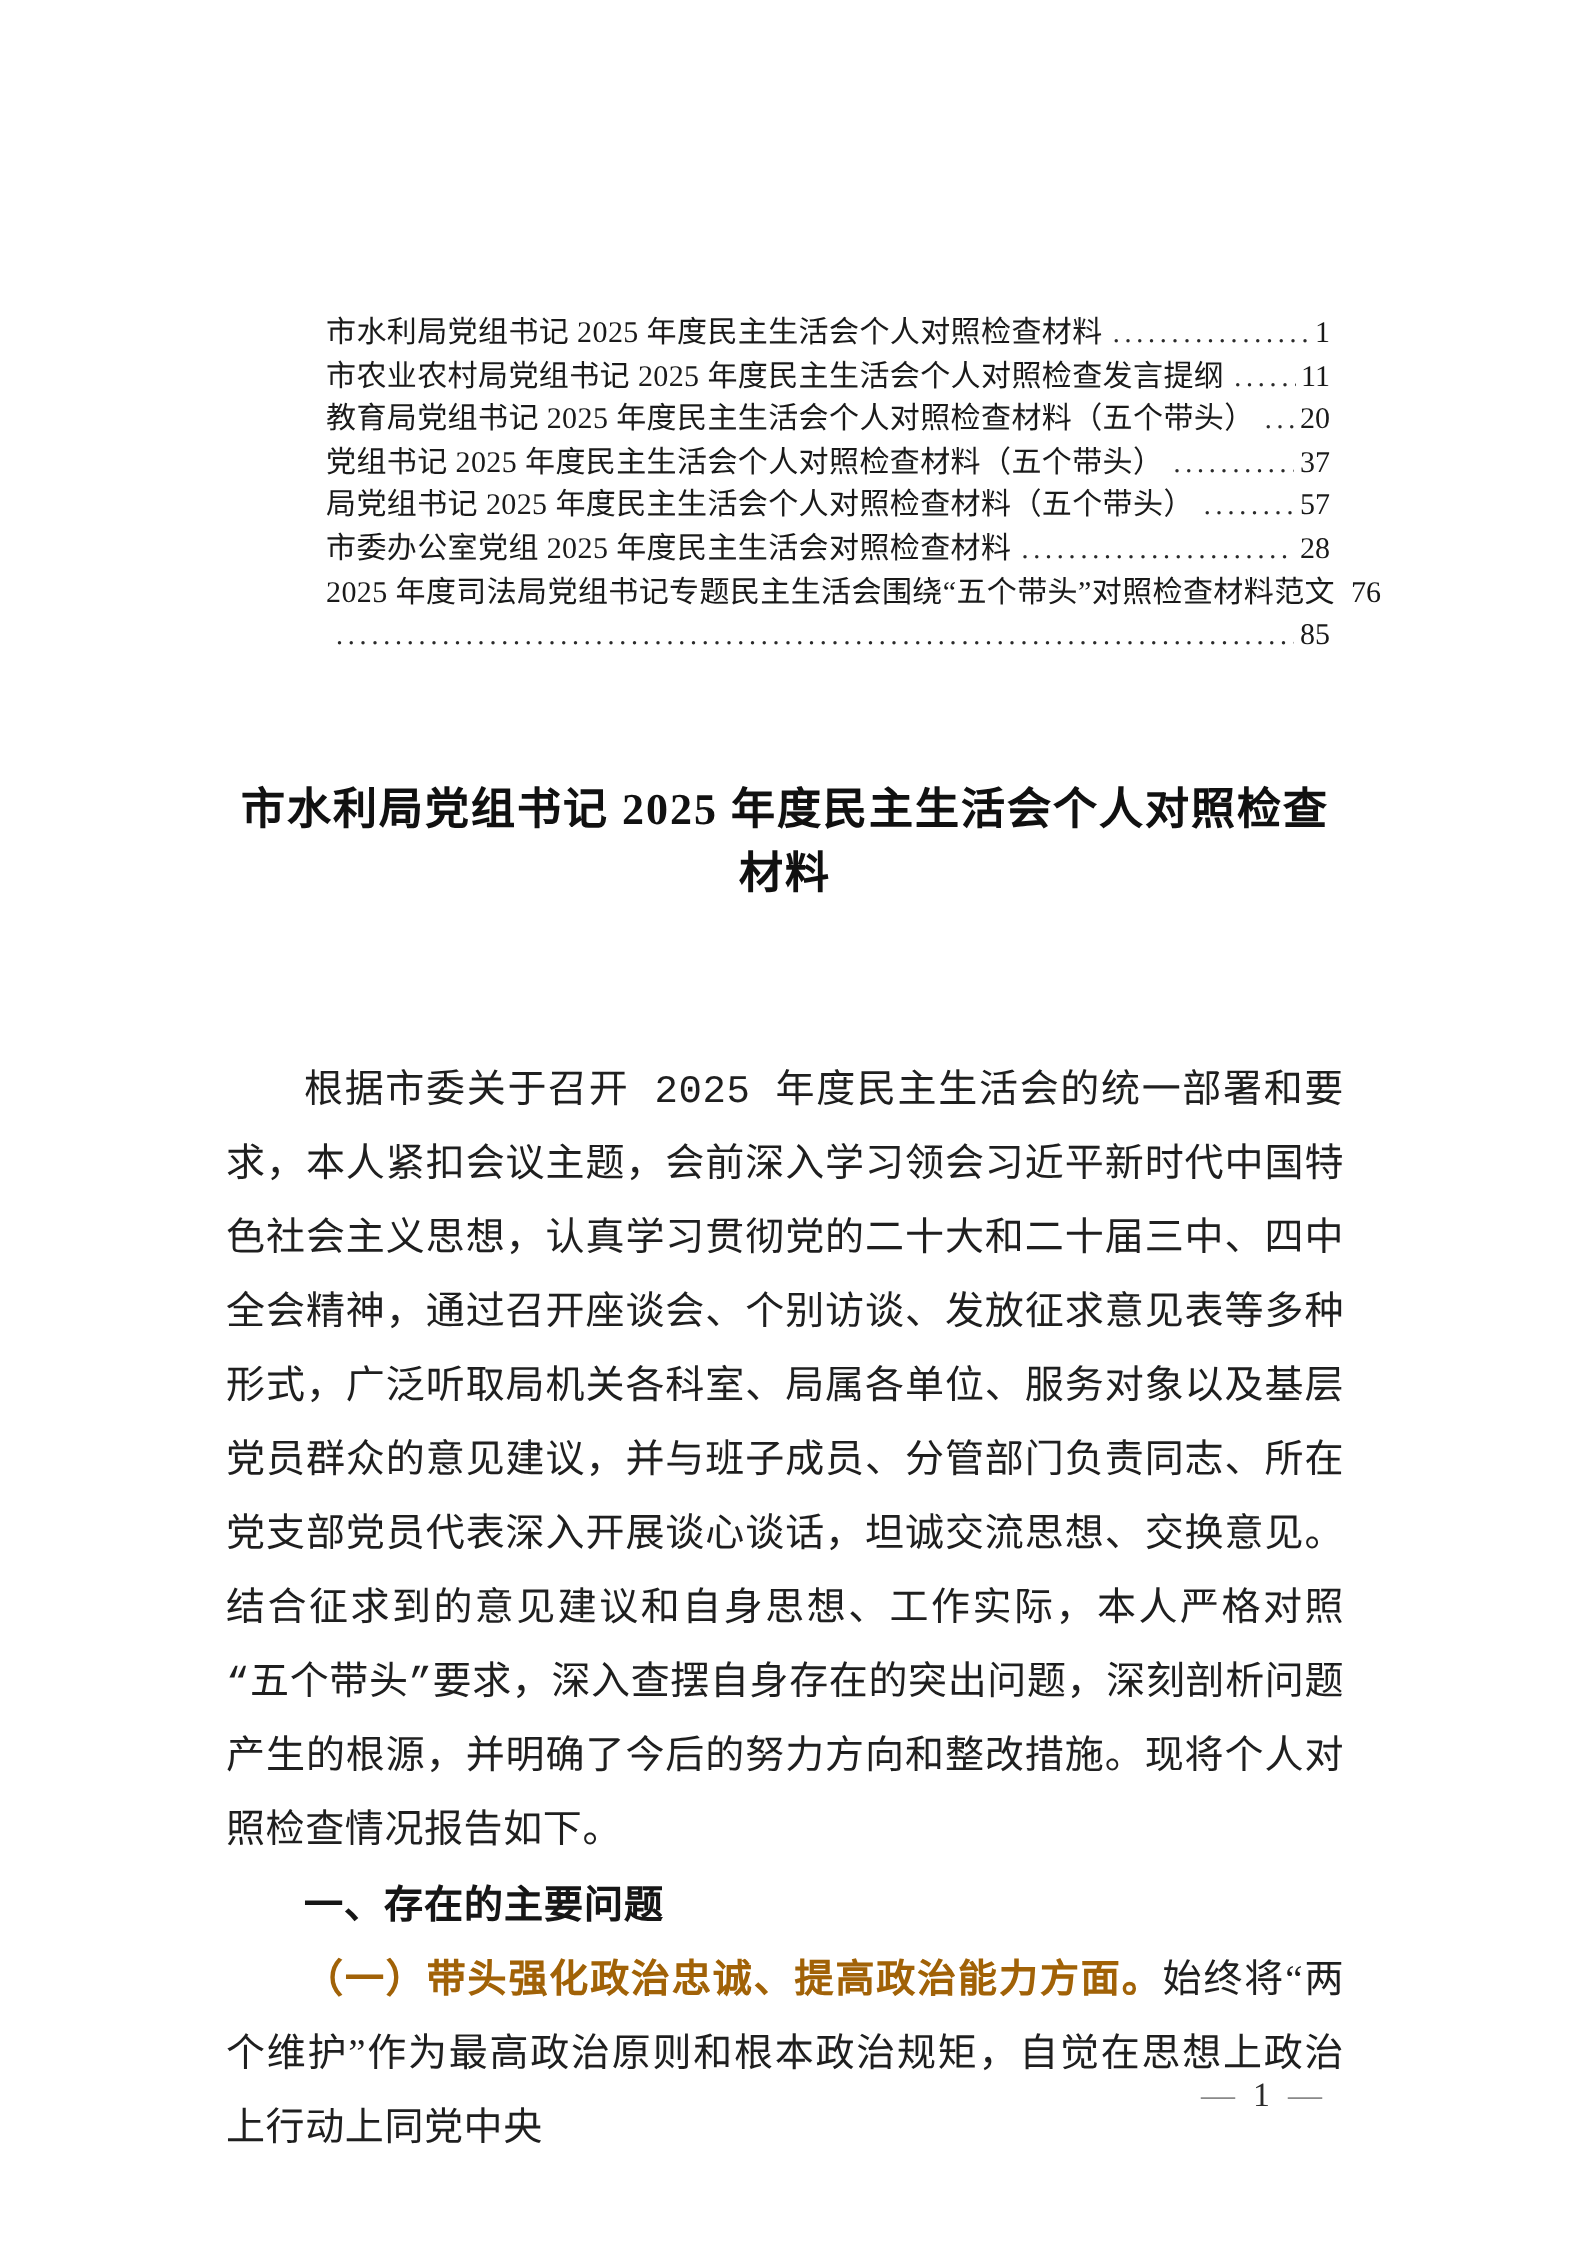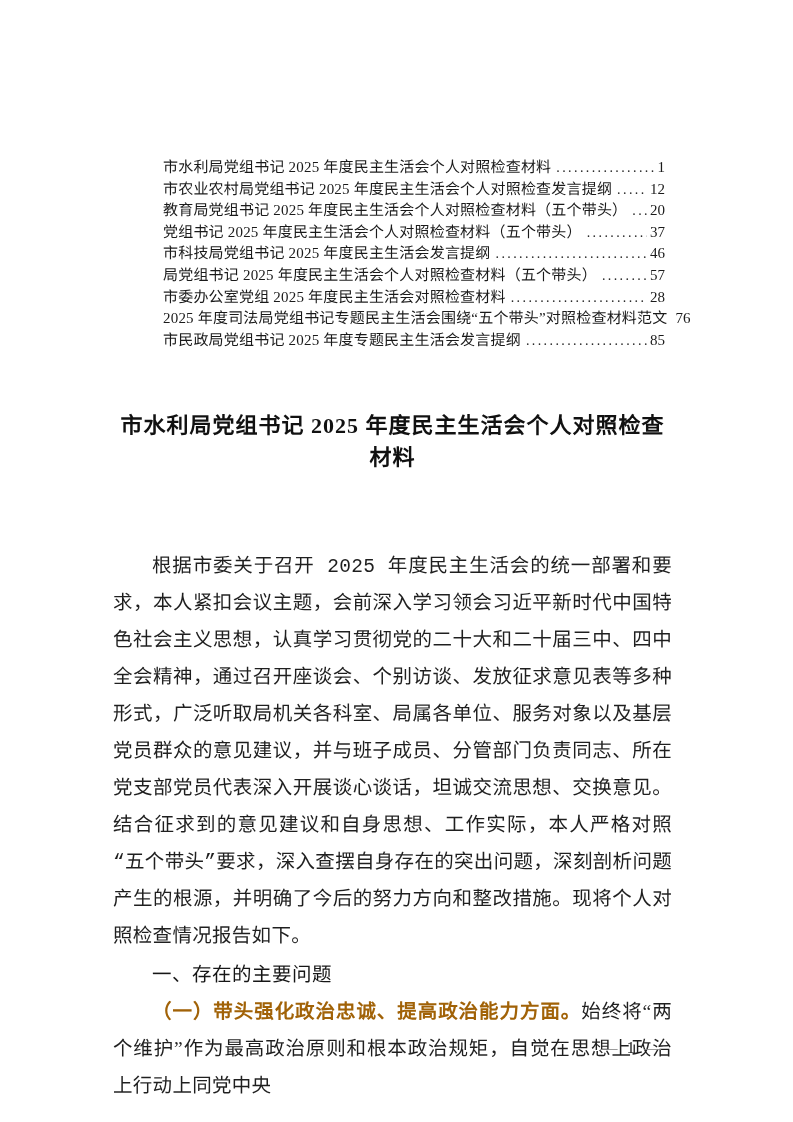--- a/index.html
+++ b/index.html
@@ -63,21 +63,21 @@
     letter-spacing: 0.3px;
     text-align: justify;
     text-justify: inter-ideograph;
     text-indent: 2em;
   }
   .intro { margin-top: 75px; font-family: Liberation Mono, monospace; }
   .section-heading {
     margin: 0;
     font-size: 19.5px;
     line-height: 37px;
-    font-weight: normal;
+    font-weight: bold;
     text-indent: 2em;
     font-family: "Liberation Sans", "DejaVu Sans", sans-serif;
     letter-spacing: 0.5px;
     color: #161616;
   }
   .item-lead { font-weight: bold; color: #a16207; }
 
   
   .footer {
     position: absolute;
@@ -99,62 +99,56 @@
 
       <div class="toc-row">
         <span class="toc-title">市水利局党组书记 2025 年度民主生活会个人对照检查材料</span>
         <span class="toc-leader"></span>
         <span class="toc-page">1</span>
       </div>
 
       <div class="toc-row">
         <span class="toc-title">市农业农村局党组书记 2025 年度民主生活会个人对照检查发言提纲</span>
         <span class="toc-leader"></span>
-        <span class="toc-page">12</span>
+        <span class="toc-page">11</span>
       </div>
 
       <div class="toc-row">
         <span class="toc-title">教育局党组书记 2025 年度民主生活会个人对照检查材料（五个带头）</span>
         <span class="toc-leader"></span>
         <span class="toc-page">20</span>
       </div>
 
 
       <div class="toc-row">
         <span class="toc-title">党组书记 2025 年度民主生活会个人对照检查材料（五个带头）</span>
         <span class="toc-leader"></span>
         <span class="toc-page">37</span>
       </div>
 
-      <div class="toc-row">
-        <span class="toc-title">市科技局党组书记 2025 年度民主生活会发言提纲</span>
-        <span class="toc-leader"></span>
-        <span class="toc-page">46</span>
-      </div>
 
       <div class="toc-row">
         <span class="toc-title">局党组书记 2025 年度民主生活会个人对照检查材料（五个带头）</span>
         <span class="toc-leader"></span>
         <span class="toc-page">57</span>
       </div>
 
       <div class="toc-row">
         <span class="toc-title">市委办公室党组 2025 年度民主生活会对照检查材料</span>
         <span class="toc-leader"></span>
         <span class="toc-page">28</span>
       </div>
 
       <div class="toc-row">
         <span class="toc-title">2025 年度司法局党组书记专题民主生活会围绕“五个带头”对照检查材料范文</span>
         <span class="toc-leader"></span>
         <span class="toc-page">76</span>
       </div>
 
       <div class="toc-row">
-        <span class="toc-title">市民政局党组书记 2025 年度专题民主生活会发言提纲</span>
         <span class="toc-leader"></span>
         <span class="toc-page">85</span>
       </div>
     </nav>
 
   <h1 class="doc-title">市水利局党组书记 2025 年度民主生活会个人对照检查材料</h1>
 
   <p class="body-para intro">根据市委关于召开 2025 年度民主生活会的统一部署和要求，本人紧扣会议主题，会前深入学习领会习近平新时代中国特色社会主义思想，认真学习贯彻党的二十大和二十届三中、四中全会精神，通过召开座谈会、个别访谈、发放征求意见表等多种形式，广泛听取局机关各科室、局属各单位、服务对象以及基层党员群众的意见建议，并与班子成员、分管部门负责同志、所在党支部党员代表深入开展谈心谈话，坦诚交流思想、交换意见。结合征求到的意见建议和自身思想、工作实际，本人严格对照“五个带头”要求，深入查摆自身存在的突出问题，深刻剖析问题产生的根源，并明确了今后的努力方向和整改措施。现将个人对照检查情况报告如下。</p>
 
   <h2 class="section-heading">一、存在的主要问题</h2>

